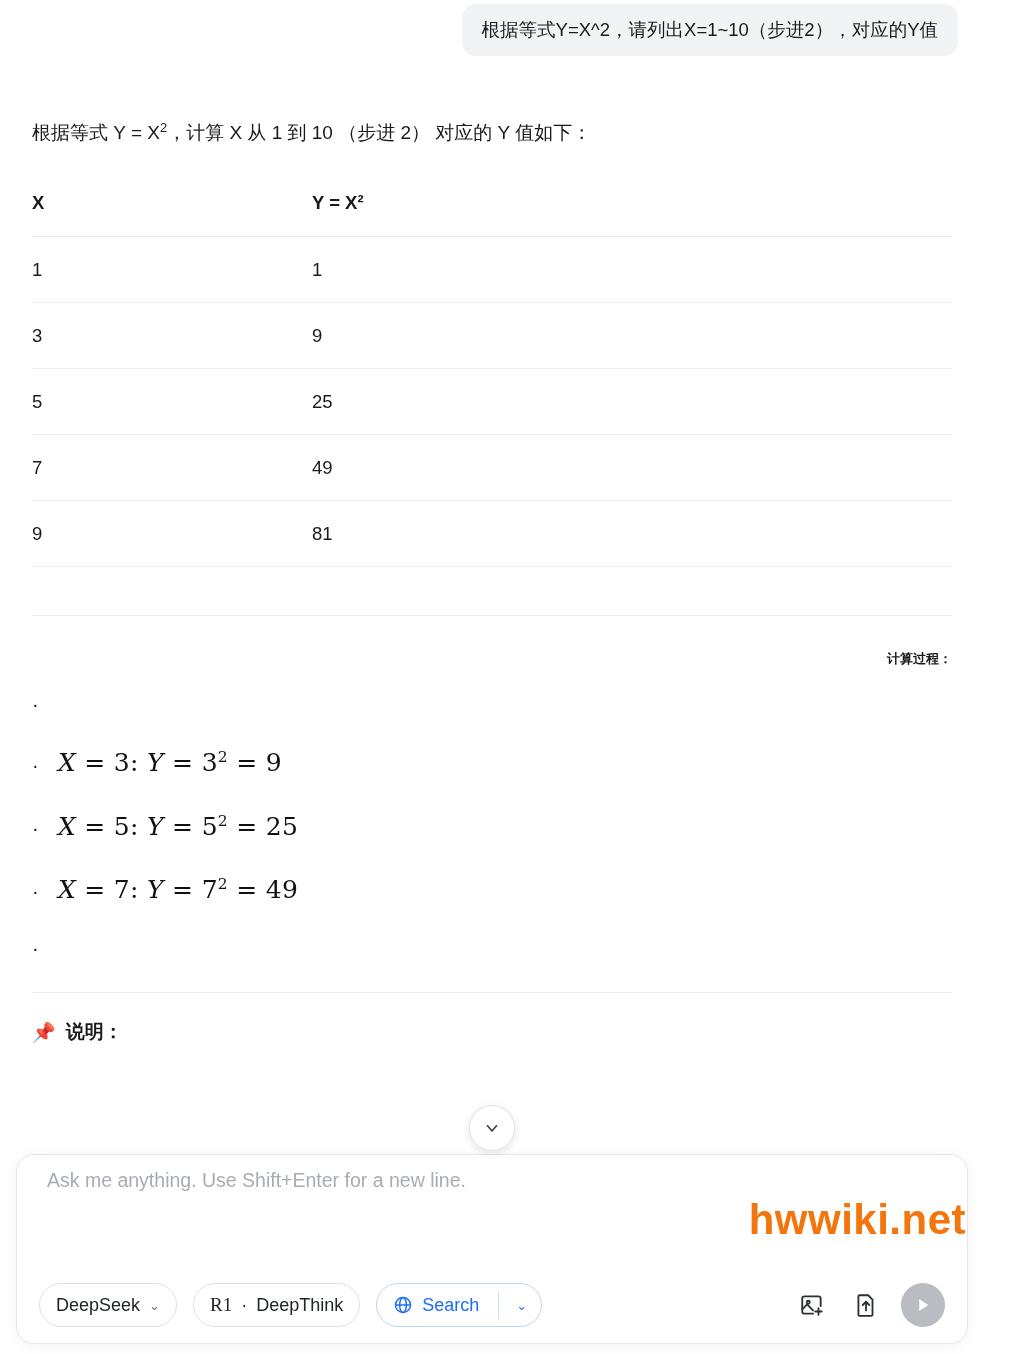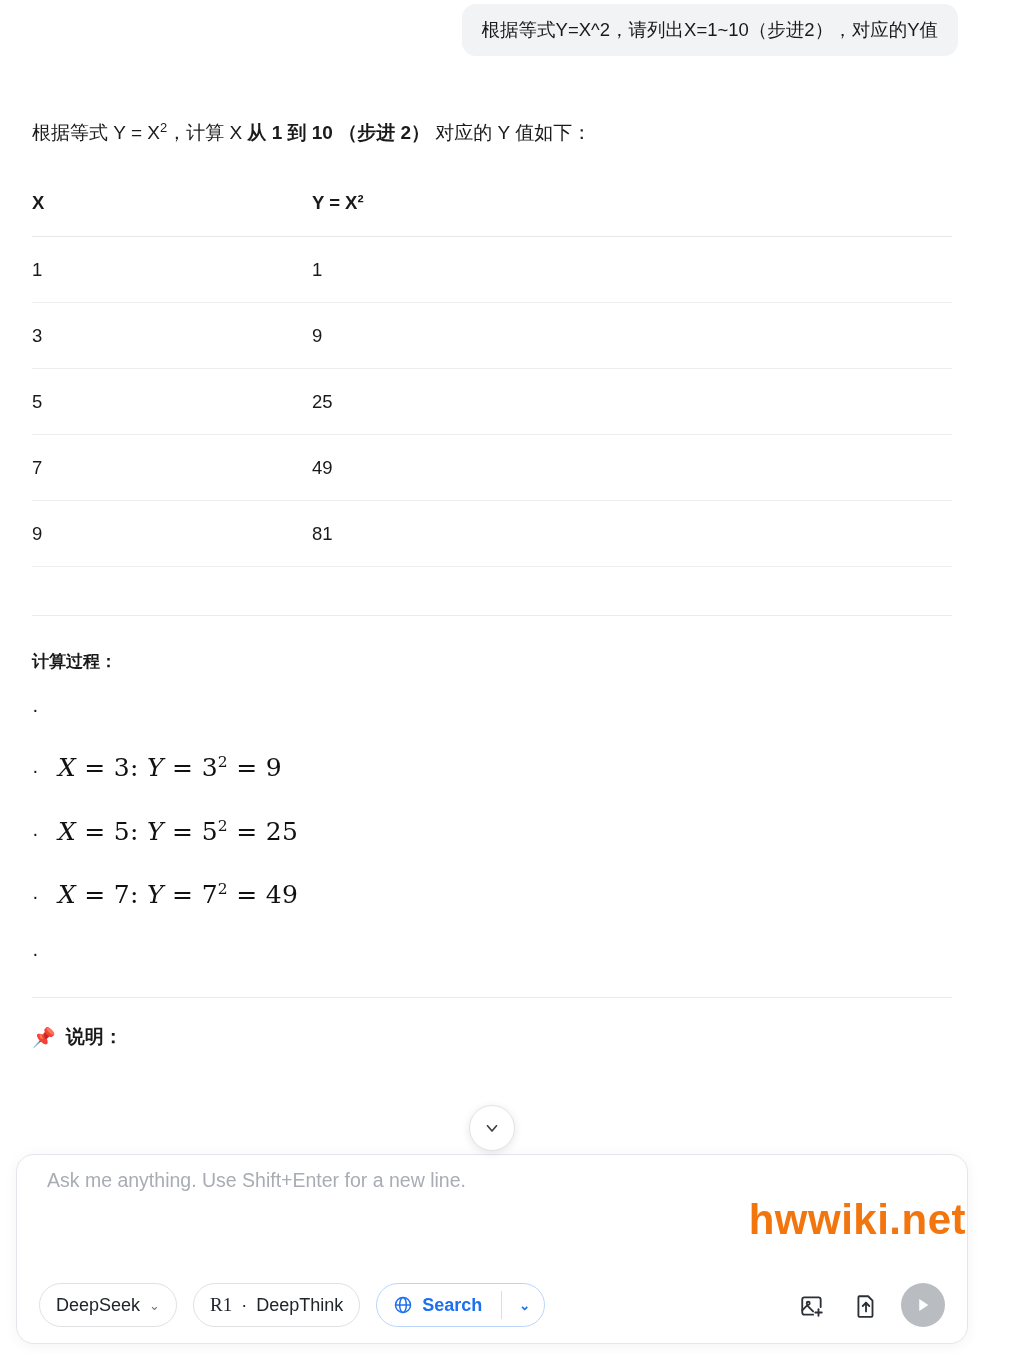--- a/index.html
+++ b/index.html
@@ -36,21 +36,21 @@
   
   .answer {
     padding: 62px 32px 0 32px;
   }
   .intro {
     font-size: 19px;
     line-height: 1.6;
     color: #1a1a1a;
     margin: 0 0 44px 0;
   }
-  .intro b { font-weight: 700; }
+  .intro b { font-weight: 400; }
   sup { font-size: 0.68em; vertical-align: super; }
 
   
   table.result {
     width: 100%;
     border-collapse: collapse;
     font-size: 18.5px;
   }
   table.result th {
     text-align: left;
@@ -65,23 +65,24 @@
     color: #1a1a1a;
   }
   table.result tr:last-child td { border-bottom: 1px solid #ededed; }
   table.result th:first-child, table.result td:first-child { width: 280px; }
 
   .after-table-gap { height: 48px; }
   .hr-light { border: 0; border-top: 1px solid #ececec; margin: 0 0 34px 0; }
 
   
   .section-title {
-    font-size: 17px;
+    font-size: 13px;
     font-weight: 700;
     margin: 0 0 26px 0;
+    text-align: right;
   }
   ul.process {
     list-style: none;
     margin: 0;
     padding: 0;
   }
   ul.process li {
     display: flex;
     align-items: baseline;
     margin: 0 0 34px 0;
@@ -154,41 +155,41 @@
     background: transparent;
     padding: 8px 0 0 8px;
     caret-color: #333;
   }
   .composer-input::placeholder { color: #a8adb3; }
 
   .composer-bar {
     position: absolute;
     left: 22px; right: 22px; bottom: 16px;
     display: flex;
-    align-items: flex-end;
+    align-items: center;
   }
   .chip {
     display: inline-flex;
     align-items: center;
     gap: 9px;
     height: 44px;
     padding: 0 16px;
     border: 1px solid #dfe1e5;
     border-radius: 22px;
     font-size: 18px;
     color: #20242b;
     background: #fff;
     margin-right: 16px;
     white-space: nowrap;
   }
   .chip.search {
     color: #1d6ff2;
     border-color: #bcd6fb;
     padding-right: 6px;
-    font-weight: 700;
+    font-weight: 400;
   }
   .chip.search .divider {
     width: 1px; height: 28px; background: #cfdffb; margin-left: 10px;
   }
   .chip .caret { font-size: 13px; color: #6b7280; }
   .chip.search .caret { color: #1d6ff2; }
   .chip .r1 { font-family: "Liberation Serif", serif; font-size: 19px; }
 
   .spacer { flex: 1 1 auto; }
 

